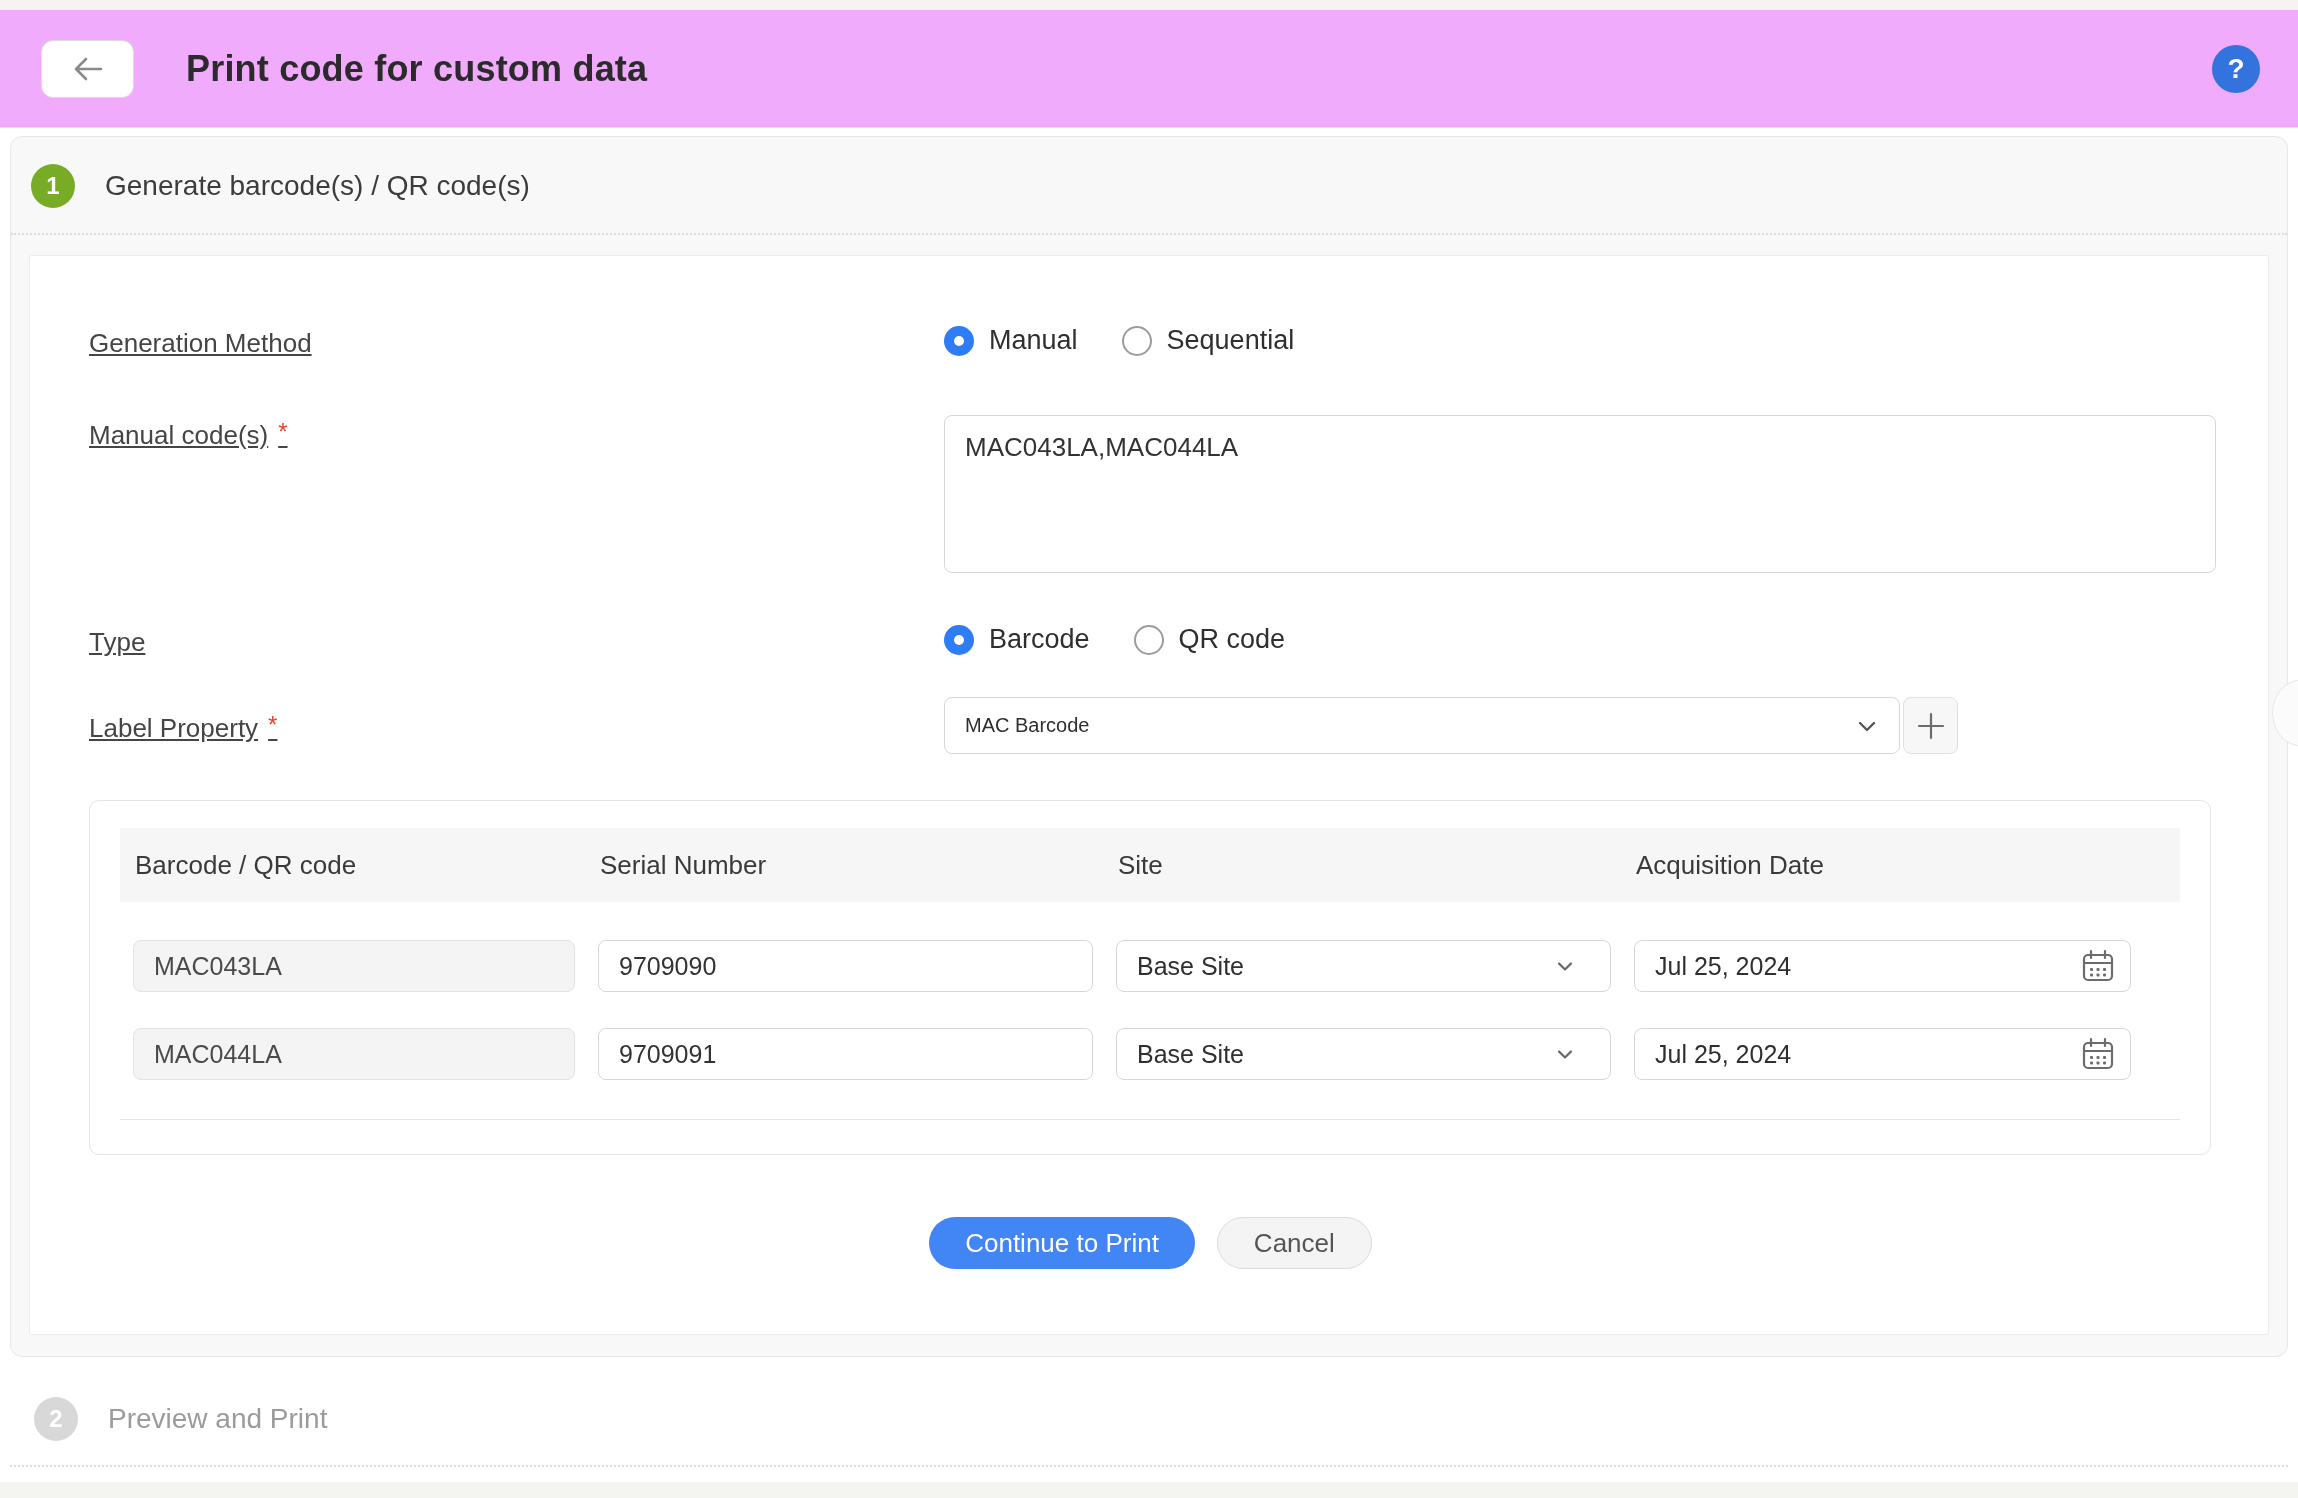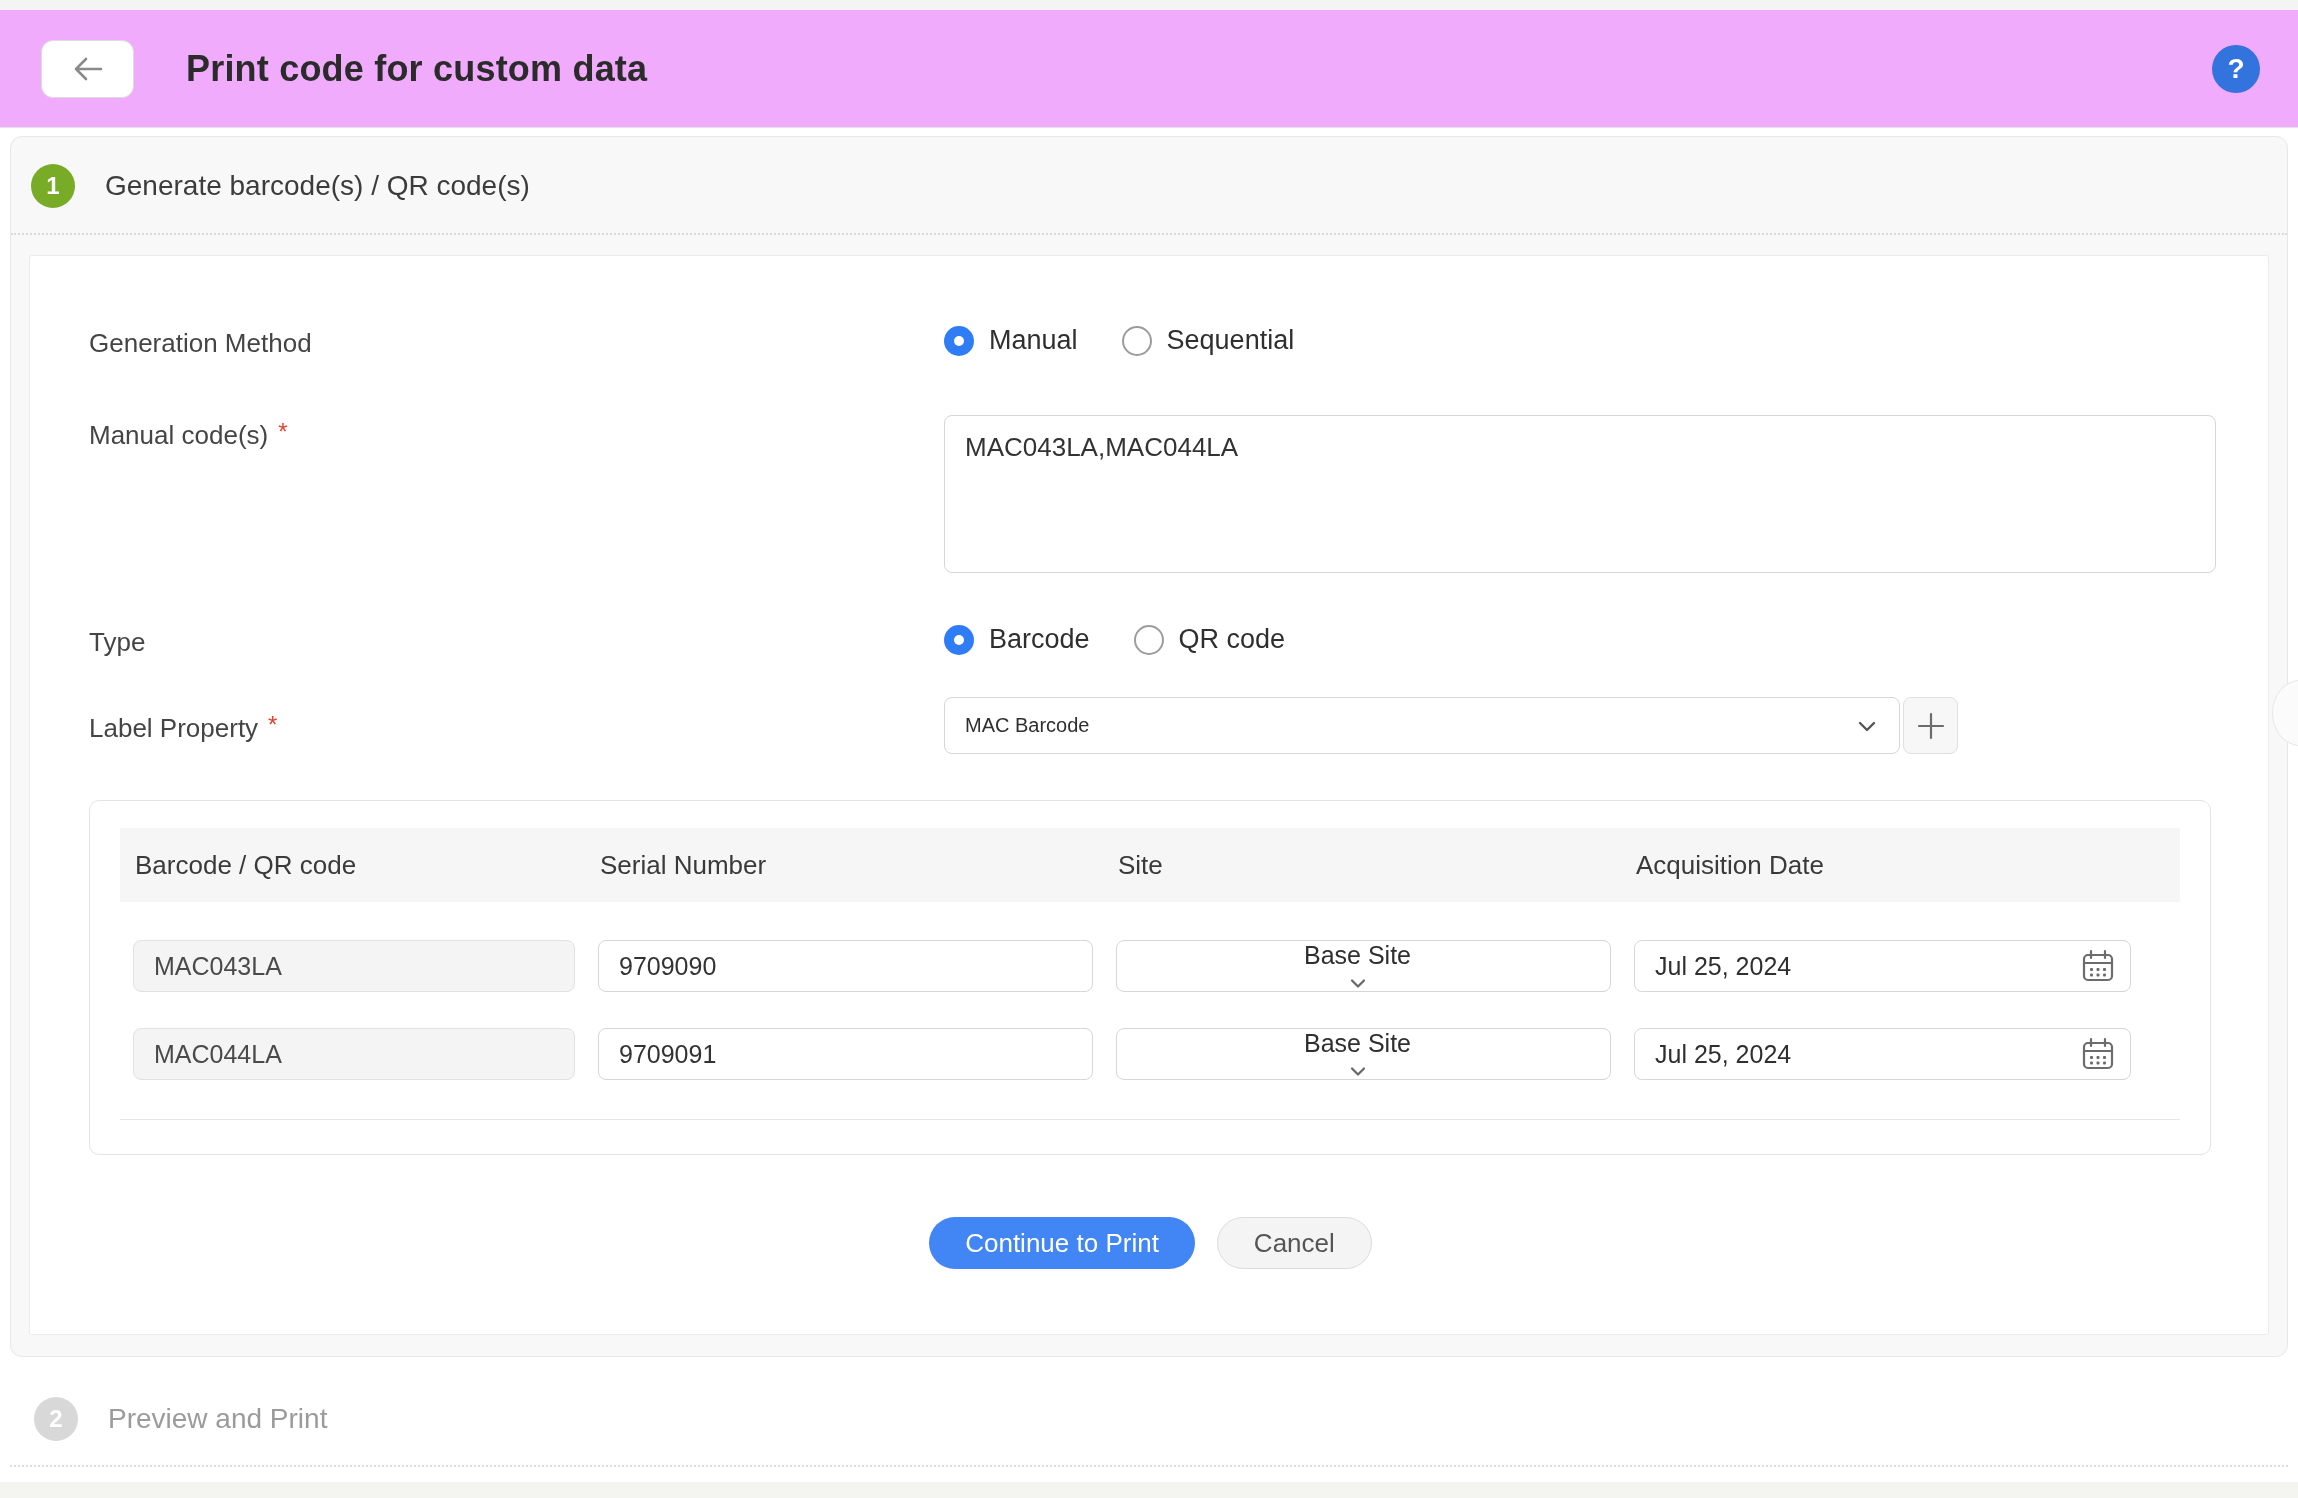--- a/index.html
+++ b/index.html
@@ -51,21 +51,21 @@
   .step-title.muted { color:#9b9b9b; }
   .dotted-divider { border-top:2px dotted #dcdcdc; }
 
   
   .panel {
     margin:20px 18px 21px 18px; background:#fff; border:1px solid #ebebeb;
     border-radius:3px; padding:69px 56px 65px 59px;
   }
   .form-row { display:flex; align-items:flex-start; margin-bottom:56px; }
   .form-label {
-    flex:0 0 855px; width:855px; font-size:26px; color:#454545; padding-top:3px;
+    flex:0 0 855px; width:855px; font-size:26px; color:#454545; padding-top:3px;text-decoration:underline;
   }
   .req { color:#e3412f; font-size:24px; margin-left:10px; vertical-align:4px; }
   .form-value { flex:1 1 auto; }
 
   
   .radio-group { display:flex; align-items:center; gap:44px; padding-top:0; }
   .radio-option { display:flex; align-items:center; gap:15px; cursor:pointer; }
   .radio { width:30px; height:30px; border-radius:50%; position:relative; flex:0 0 30px; }
   .radio.selected { background:#2e7cf6; }
   .radio.selected::after {
@@ -119,21 +119,21 @@
   }
   .cell-readonly {
     width:100%; height:52px; border:1px solid #e2e2e2; border-radius:8px;
     background:#f4f4f4; color:#4a4a4a; font-size:25px;
     display:flex; align-items:center; padding:0 20px;
   }
   .cell-select {
     width:100%; height:52px; border:1px solid #d6d6d6; border-radius:8px;
     background:#fff; font-size:25px; color:#2f2f2f;
     display:flex; align-items:center; justify-content:space-between;
-    padding:0 32px 0 20px; cursor:pointer;flex-direction:column;
+    padding:0 32px 0 20px; cursor:pointer;
   }
   .cell-date {
     width:100%; height:52px; border:1px solid #d6d6d6; border-radius:8px;
     background:#fff; font-size:25px; color:#2f2f2f;
     display:flex; align-items:center; justify-content:space-between;
     padding:0 12px 0 20px; cursor:pointer;
   }
 
   
   .actions { margin-top:62px; display:flex; justify-content:center; gap:22px; }

